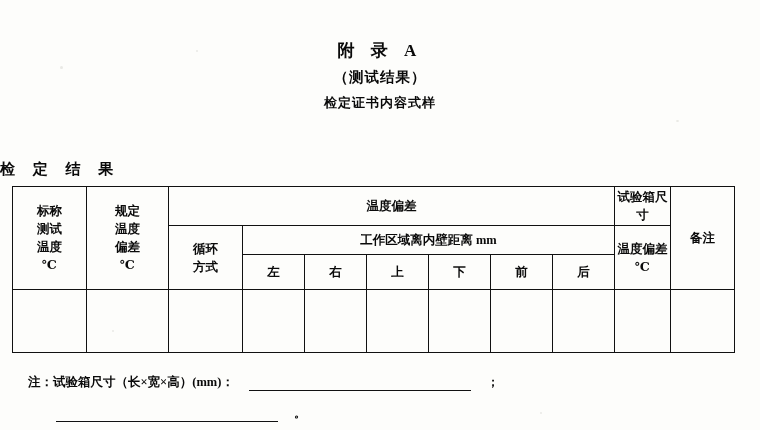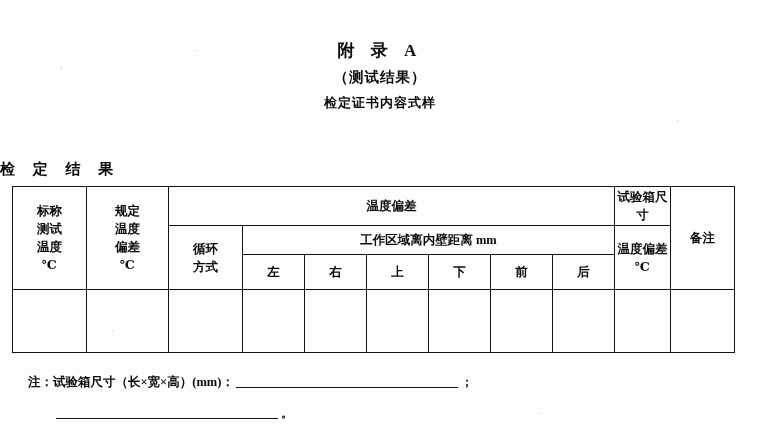--- a/index.html
+++ b/index.html
@@ -94,22 +94,24 @@
   .notes {
     position: absolute;
     left: 28px;
     top: 374px;
     width: 700px;
     font-size: 12.5px;
     font-weight: bold;
   }
   .note-row {
     display: flex;
+    align-items: flex-end;
     margin-bottom: 14px;
     white-space: nowrap;
+    gap: 13px;
   }
   .note-label {
     margin-right: 2px;
   }
   .note-line {
     display: inline-block;
     border-bottom: 1px solid #111;
     flex: 0 0 auto;
     height: 13px;
   }

